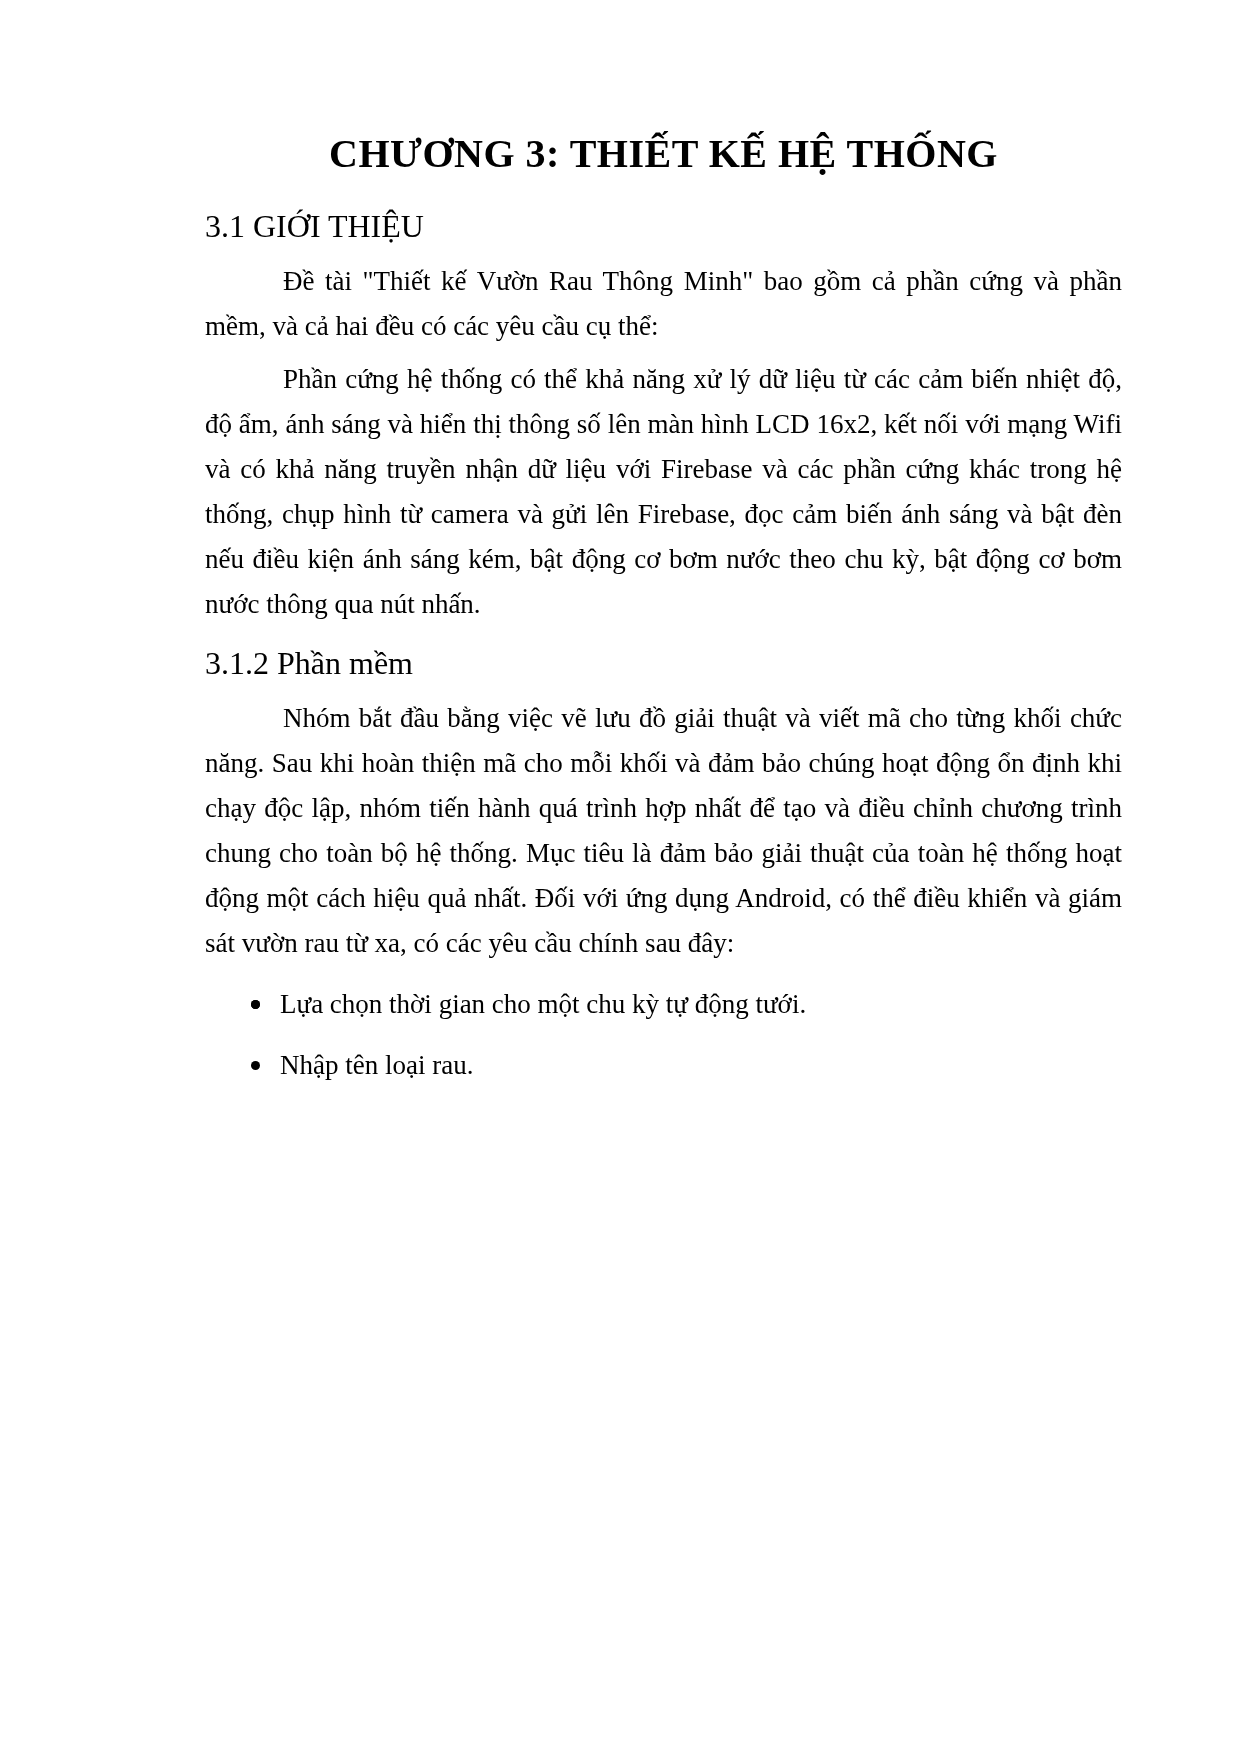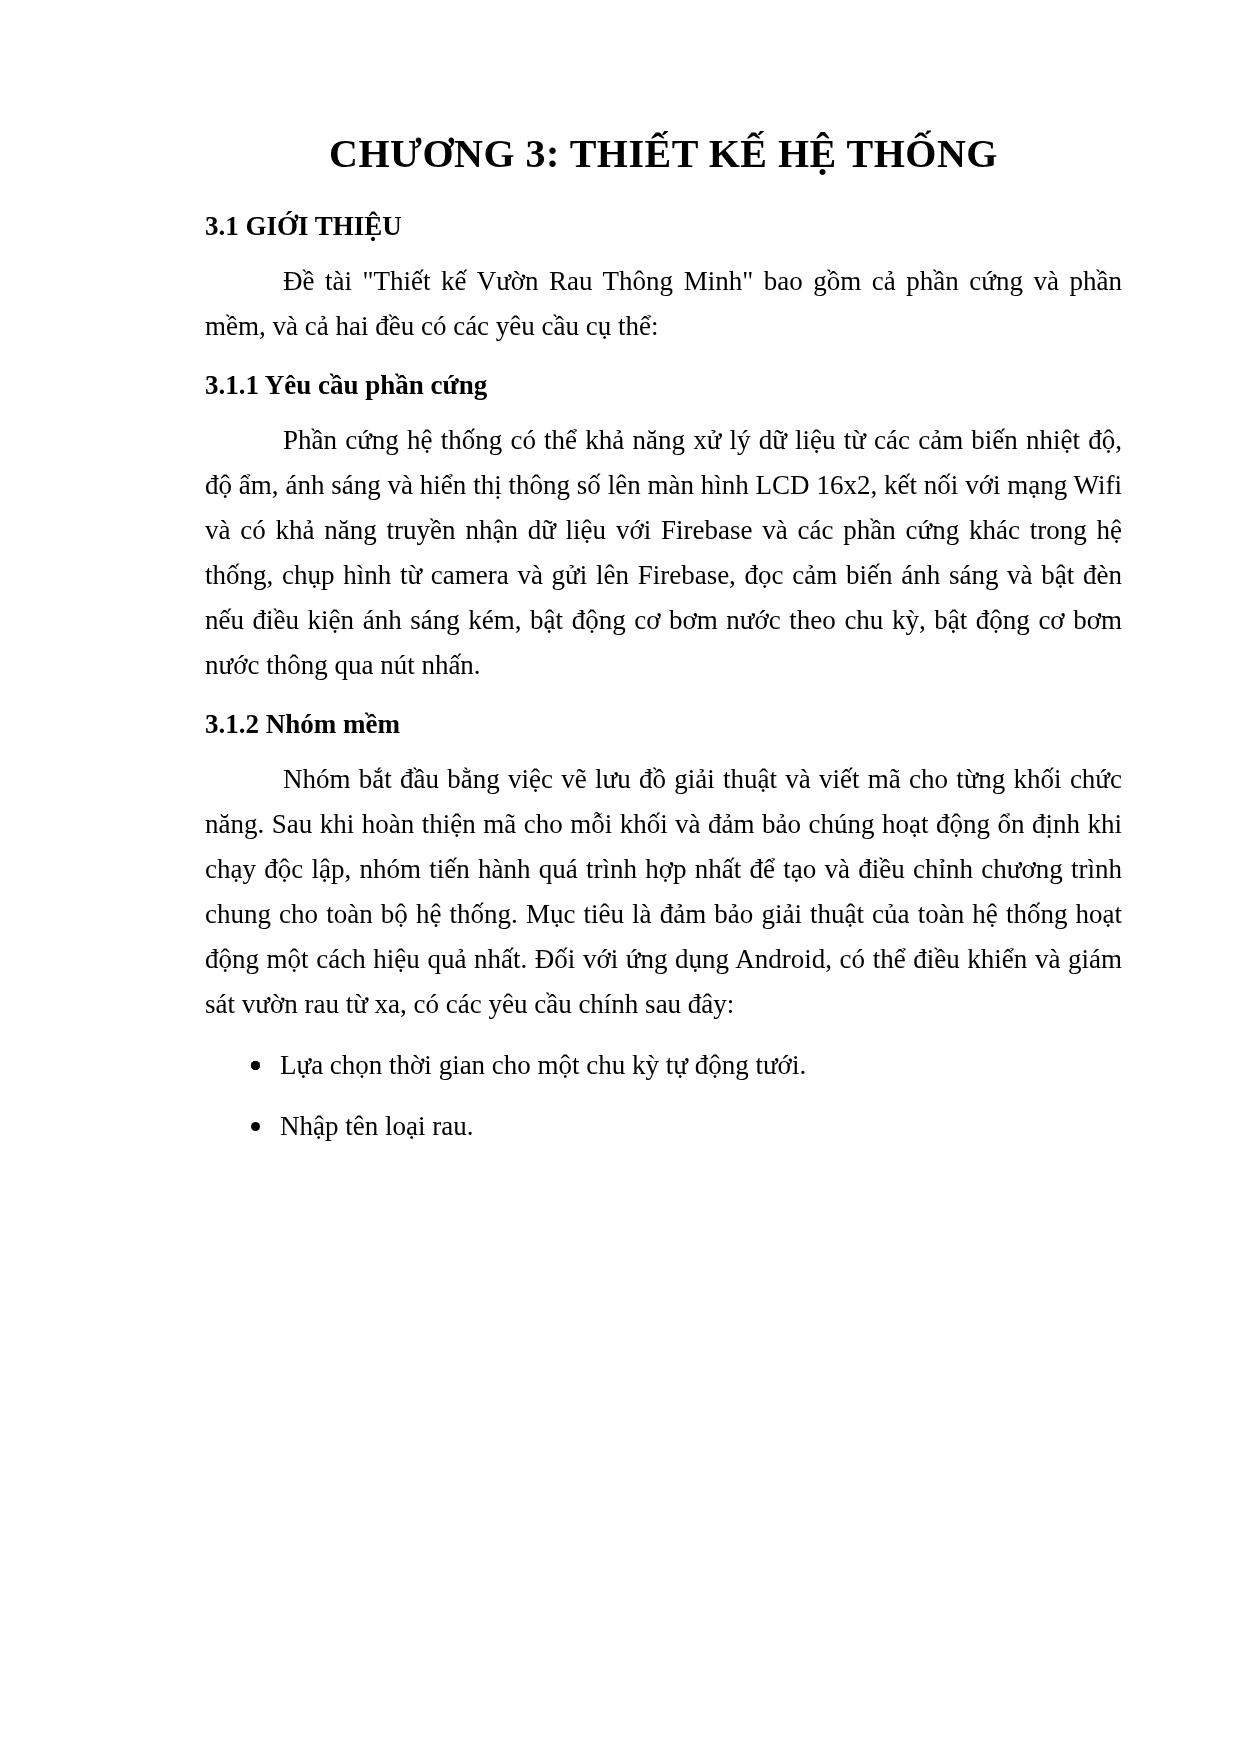--- a/index.html
+++ b/index.html
@@ -22,23 +22,23 @@
   }
   .chapter-title {
     font-size: 40px;
     line-height: 48px;
     font-weight: bold;
     text-align: center;
     margin: 0 0 26px 0;
     letter-spacing: 0.5px;
   }
   .section-heading {
-    font-size: 27px;
+    font-size: 32px;
     line-height: 45px;
-    font-weight: bold;
+    font-weight: normal;
     margin: 14px 0 10px 0;
   }
   .body-paragraph {
     margin: 0 0 8px 0;
     text-align: justify;
     text-indent: 78px;
   }
   .requirements-list {
     list-style: none;
     margin: 10px 0 0 0;
@@ -73,25 +73,24 @@
 <body>
 
 <div class="page">
 
   <h1 class="chapter-title">CHƯƠNG 3: THIẾT KẾ HỆ THỐNG</h1>
 
   <h2 class="section-heading">3.1 GIỚI THIỆU</h2>
 
   <p class="body-paragraph">Đề tài "Thiết kế Vườn Rau Thông Minh" bao gồm cả phần cứng và phần mềm, và cả hai đều có các yêu cầu cụ thể:</p>
 
-  <h2 class="section-heading">3.1.1 Yêu cầu phần cứng</h2>
 
   <p class="body-paragraph">Phần cứng hệ thống có thể khả năng xử lý dữ liệu từ các cảm biến nhiệt độ, độ ẩm, ánh sáng và hiển thị thông số lên màn hình LCD 16x2, kết nối với mạng Wifi và có khả năng truyền nhận dữ liệu với Firebase và các phần cứng khác trong hệ thống, chụp hình từ camera và gửi lên Firebase, đọc cảm biến ánh sáng và bật đèn nếu điều kiện ánh sáng kém, bật động cơ bơm nước theo chu kỳ, bật động cơ bơm nước thông qua nút nhấn.</p>
 
-  <h2 class="section-heading">3.1.2 Nhóm mềm</h2>
+  <h2 class="section-heading">3.1.2 Phần mềm</h2>
 
   <p class="body-paragraph">Nhóm bắt đầu bằng việc vẽ lưu đồ giải thuật và viết mã cho từng khối chức năng. Sau khi hoàn thiện mã cho mỗi khối và đảm bảo chúng hoạt động ổn định khi chạy độc lập, nhóm tiến hành quá trình hợp nhất để tạo và điều chỉnh chương trình chung cho toàn bộ hệ thống. Mục tiêu là đảm bảo giải thuật của toàn hệ thống hoạt động một cách hiệu quả nhất. Đối với ứng dụng Android, có thể điều khiển và giám sát vườn rau từ xa, có các yêu cầu chính sau đây:</p>
 
   <ul class="requirements-list">
     <li>
       <span class="bullet-dot"></span>
     </li>
     <li>
       <span class="bullet-dot"></span>
       <span>Lựa chọn thời gian cho một chu kỳ tự động tưới.</span>

